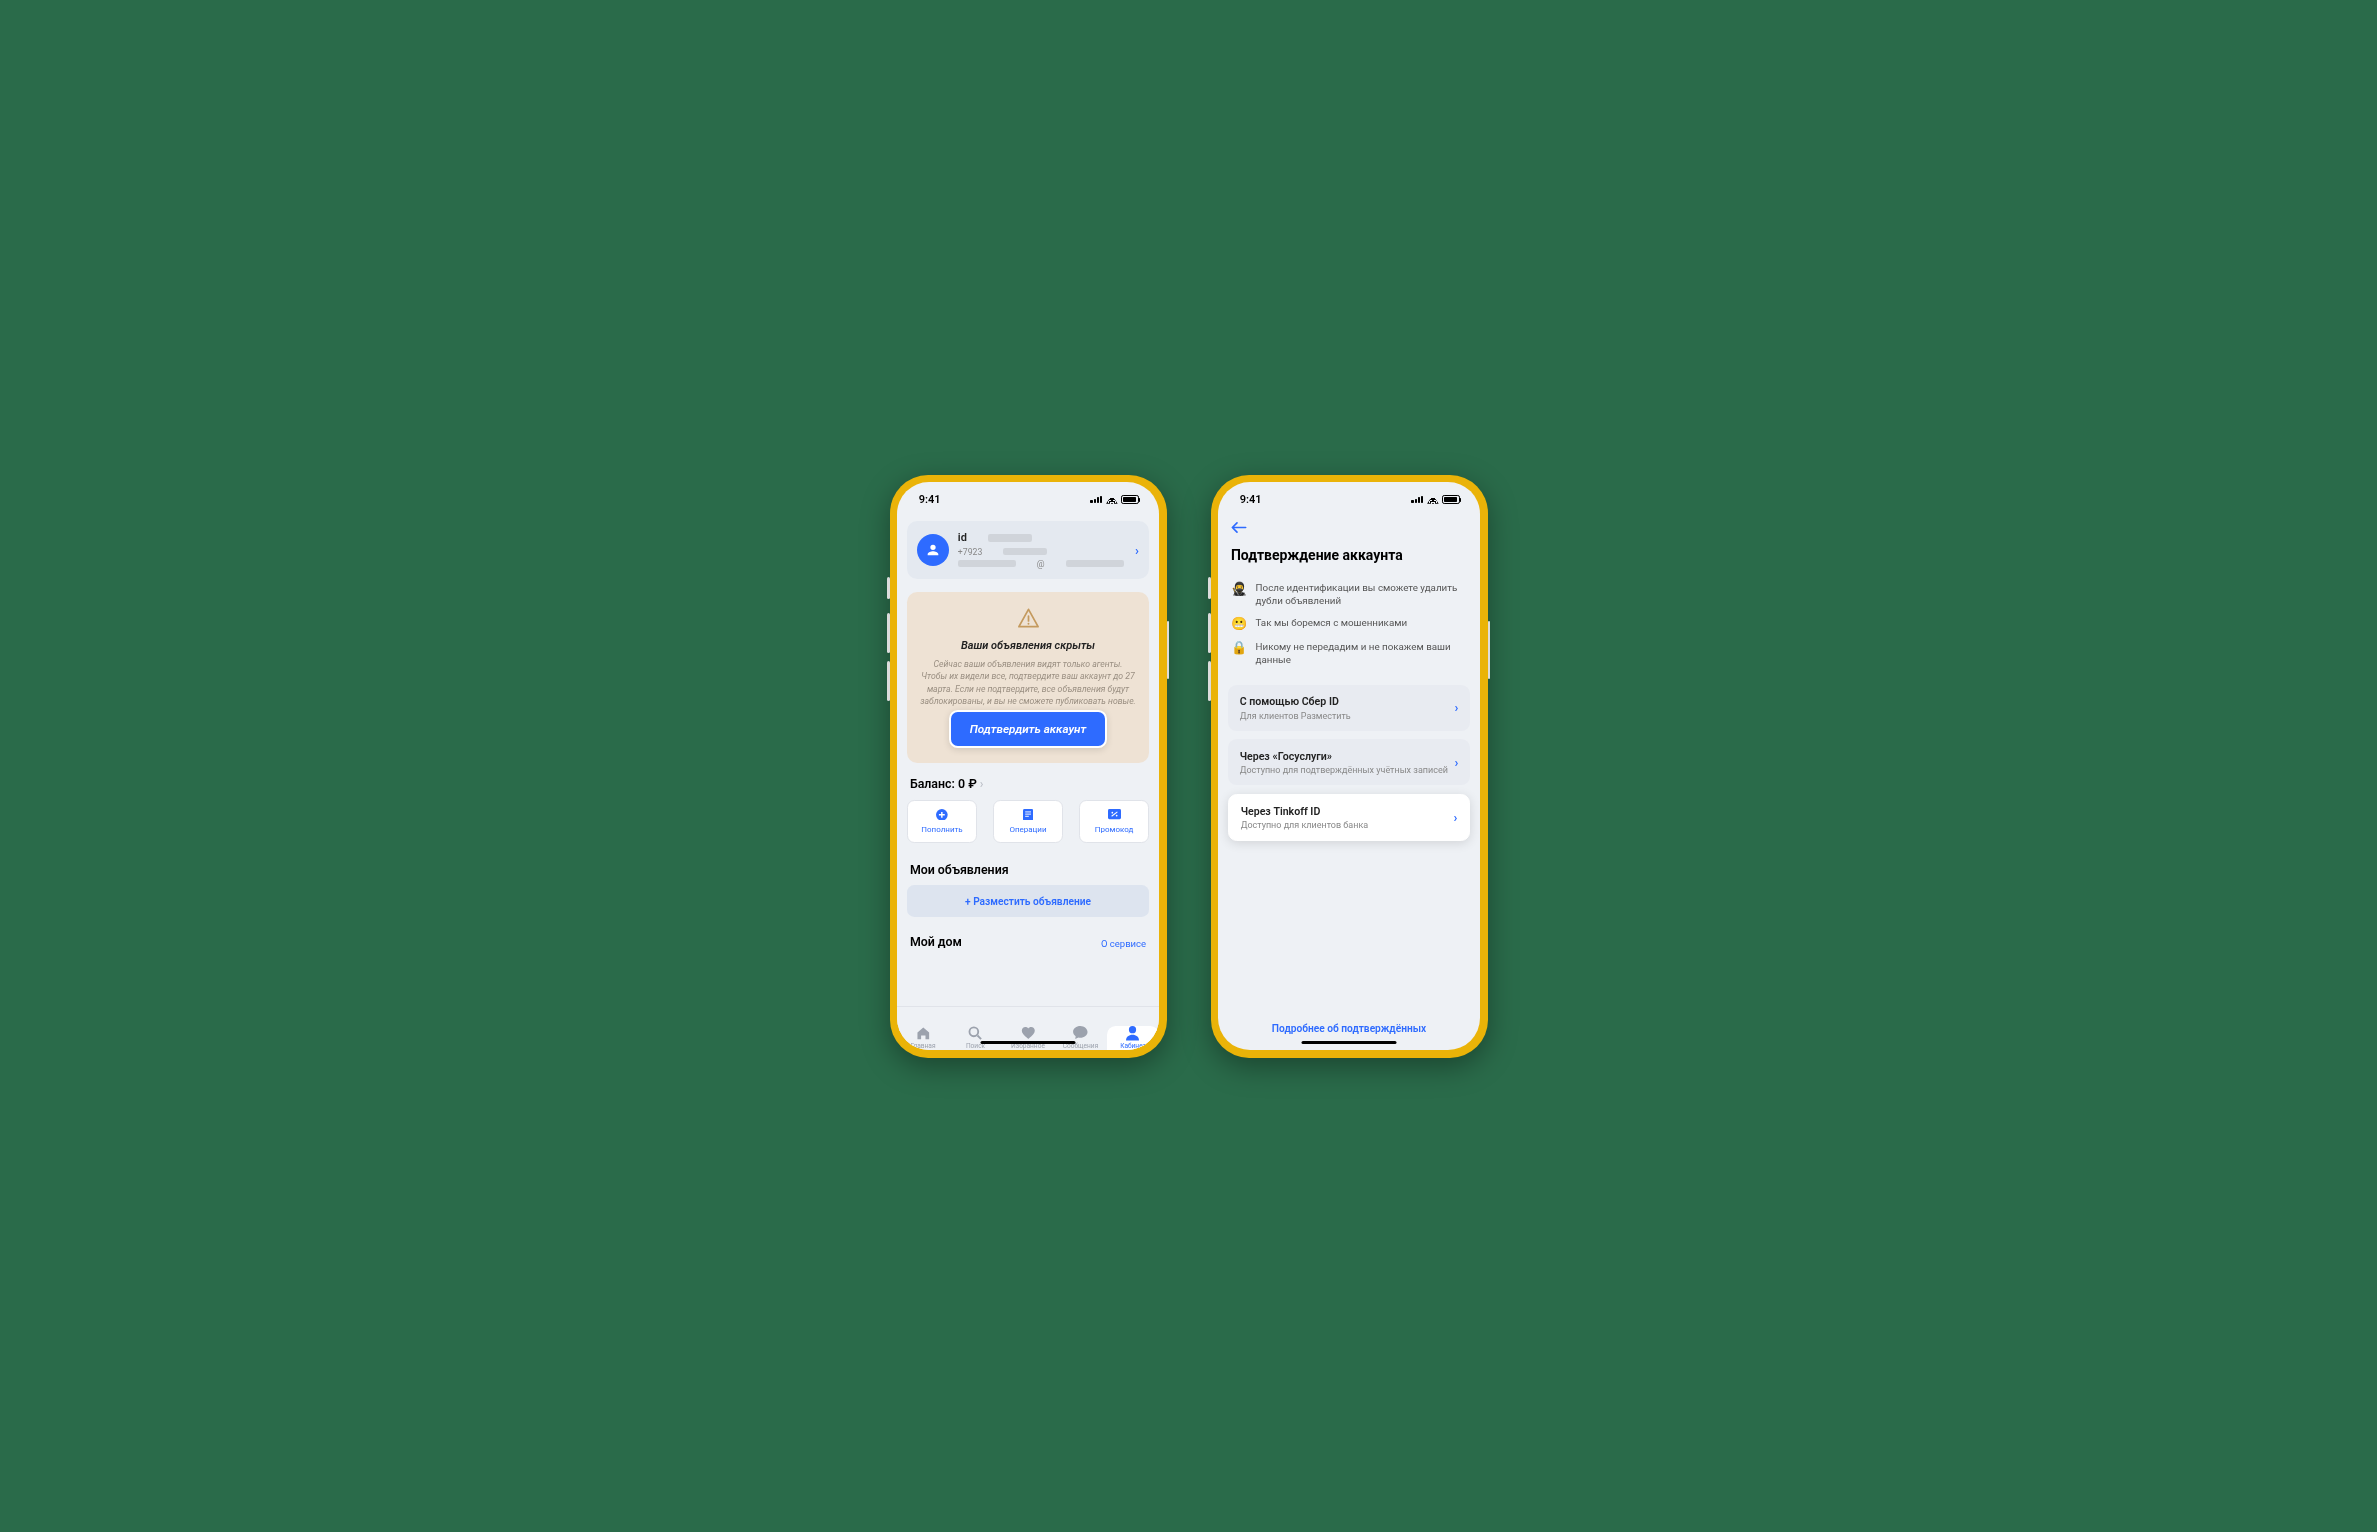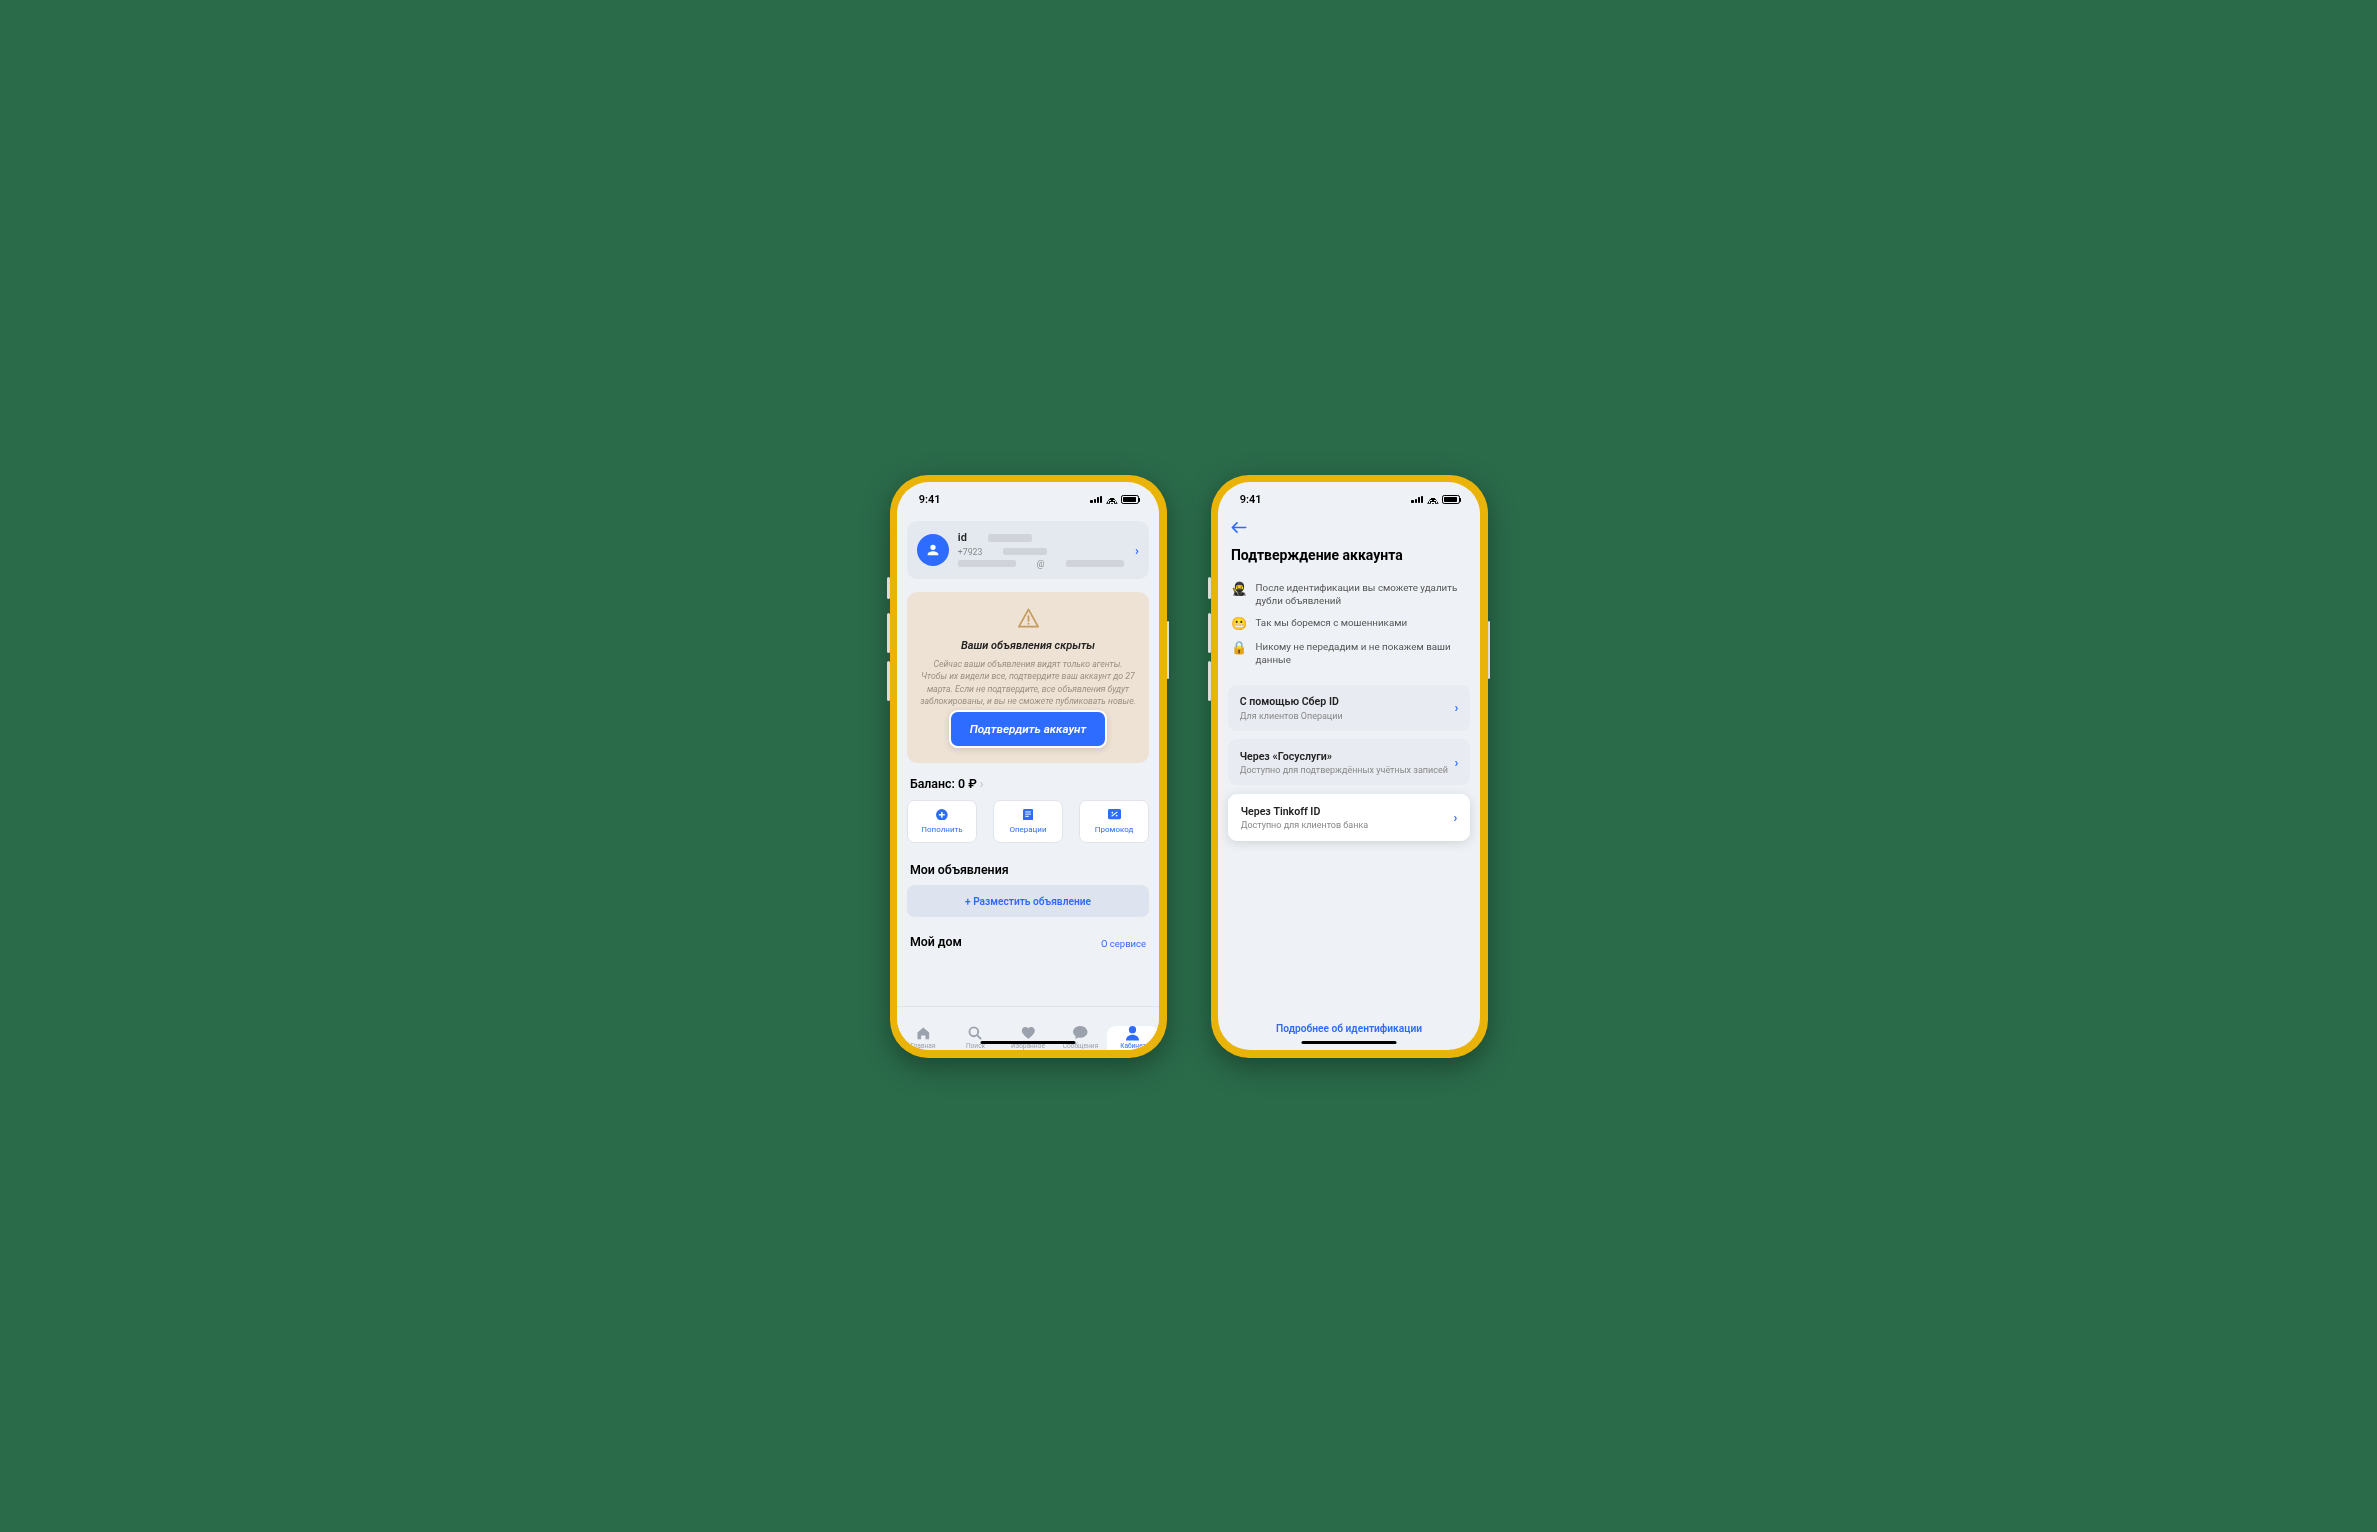--- a/index.html
+++ b/index.html
@@ -307,39 +307,39 @@
       </div>
       <div class="feature">
         <span class="em">🔒</span>
         <span class="tx">Никому не передадим и не покажем ваши данные</span>
       </div>
 
       <div class="opt-list">
         <div class="opt">
           <div class="opt-body">
             <div class="opt-title">С помощью Сбер ID</div>
-            <div class="opt-sub">Для клиентов Операции</div>
+            <div class="opt-sub">Для клиентов Разместить</div>
           </div>
           <span class="chev">›</span>
         </div>
         <div class="opt">
           <div class="opt-body">
             <div class="opt-title">Через «Госуслуги»</div>
             <div class="opt-sub">Доступно для подтверждённых учётных записей</div>
           </div>
           <span class="chev">›</span>
         </div>
         <div class="opt hl">
           <div class="opt-body">
             <div class="opt-title">Через Tinkoff ID</div>
             <div class="opt-sub">Доступно для клиентов банка</div>
           </div>
           <span class="chev">›</span>
         </div>
       </div>
 
-      <div class="more-link">Подробнее об идентификации</div>
+      <div class="more-link">Подробнее об подтверждённых</div>
     </div>
 
     <div class="home-ind"></div>
   </div>
 </div>
 
 
 </body></html>

